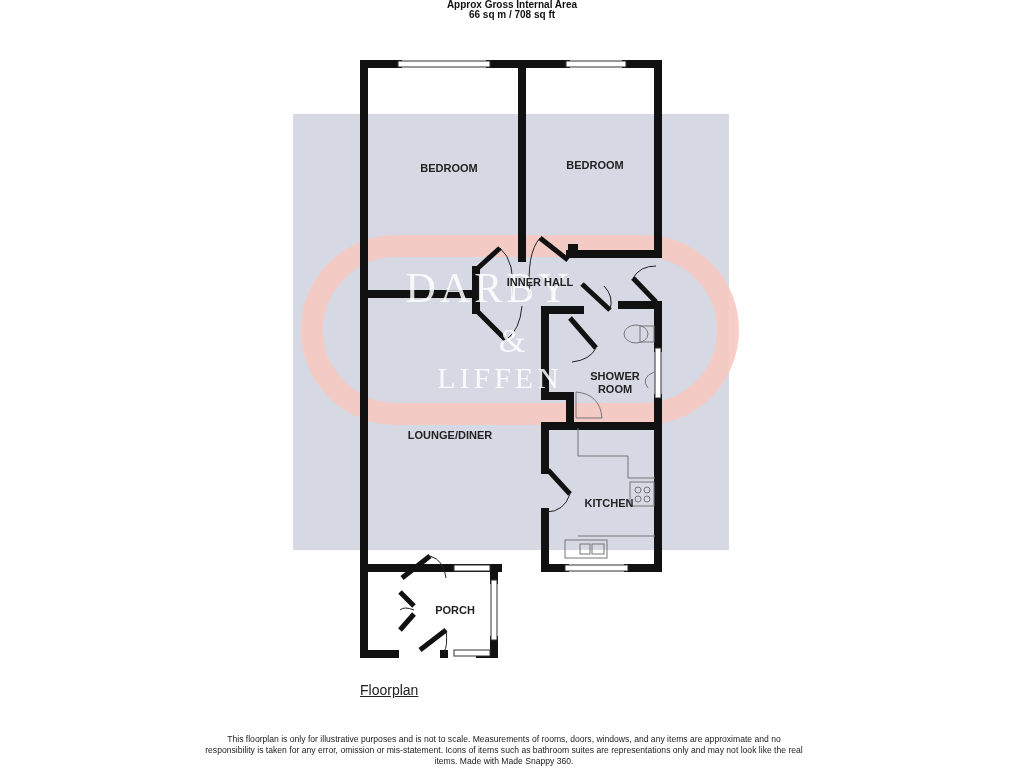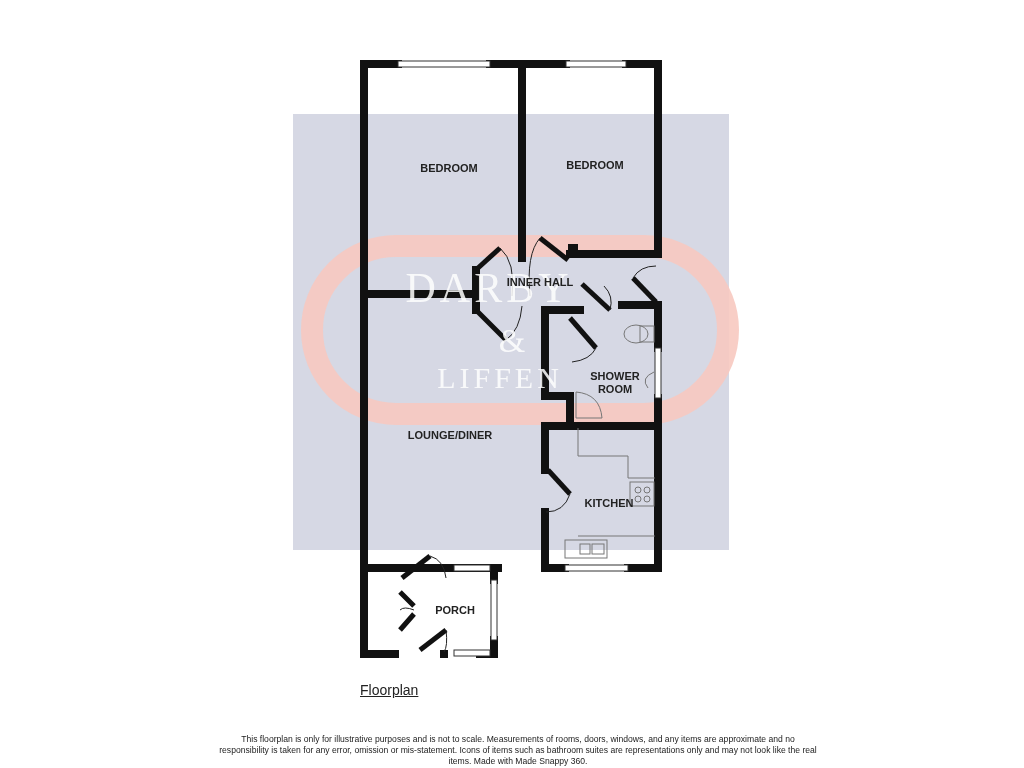--- a/index.html
+++ b/index.html
@@ -1,28 +1,30 @@
 <!DOCTYPE html>
 <html><head>
 <meta charset="utf-8">
 <style>
   html, body { margin:0; padding:0; background:#ffffff; }
   body { width:1024px; height:768px; position:relative; overflow:hidden; font-family:"Liberation Sans", sans-serif; }
   .header { position:absolute; top:0; left:0; width:1024px; text-align:center; font-weight:bold; font-size:10px; line-height:10px; color:#111; }
   .header div { margin:0; }
   .plan { position:absolute; left:0; top:0; width:1024px; height:768px; }
   .caption { position:absolute; left:360px; top:682px; font-size:14px; color:#222;text-decoration:underline; }
-  .footer { position:absolute; left:216px; top:734px; width:604px; text-align:center; font-size:8.6px; line-height:11px; color:#222; }
+  .footer { position:absolute; left:202px; top:734px; width:604px; text-align:center; font-size:8.6px; line-height:11px; color:#222; }
   .lbl { font-family:"Liberation Sans", sans-serif; font-weight:bold; font-size:11px; fill:#222; }
   .wm { font-family:"Liberation Serif", serif; fill:#ffffff; opacity:0.85; letter-spacing:4px; }
 </style>
 </head>
 <body>
 
 <div class="header">
+  <div>Approx Gross Internal Area</div>
+  <div>66 sq m / 708 sq ft</div>
 </div>
 
 <svg class="plan" viewBox="0 0 1024 768" xmlns="http://www.w3.org/2000/svg">
 
   <rect x="293" y="114" width="436" height="436" fill="#d6d8e4"></rect>
 
   <rect x="312" y="246" width="416" height="168" rx="84" ry="84" fill="none" stroke="#f7c9c0" stroke-width="22" opacity="0.9"></rect>
 
   <g fill="none" stroke="#111" stroke-width="8" stroke-linecap="square">
 

